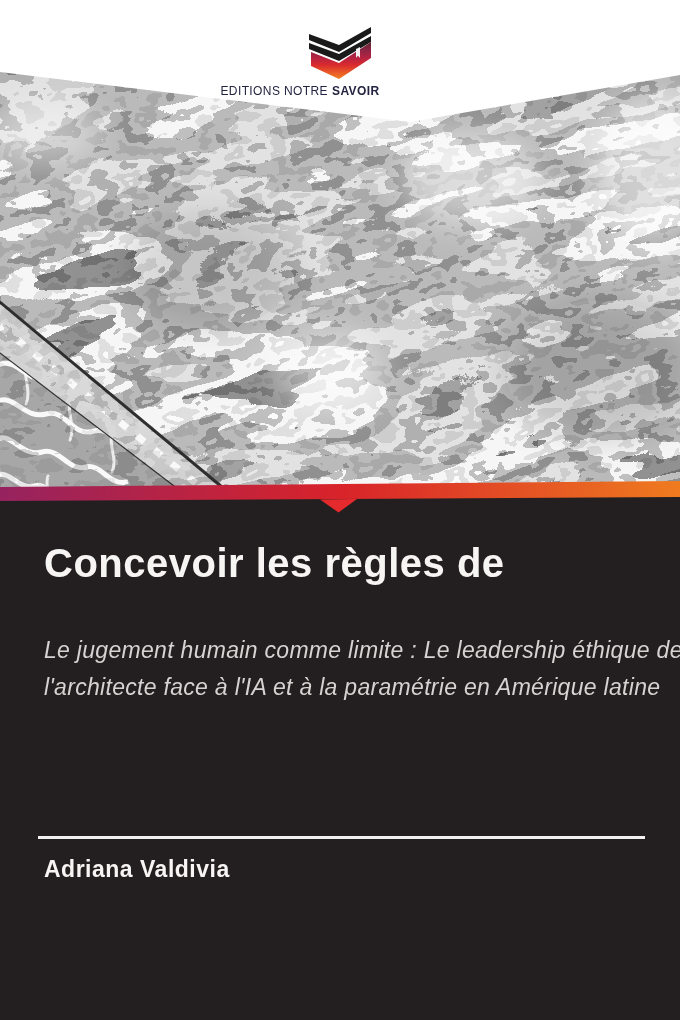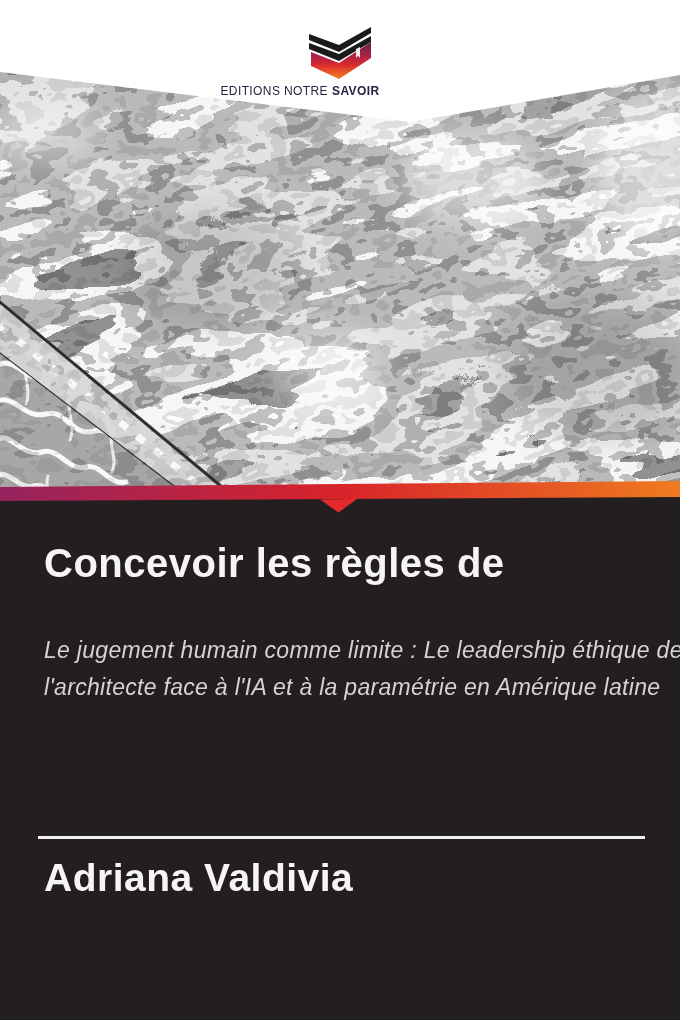--- a/index.html
+++ b/index.html
@@ -22,21 +22,21 @@
   .publisher-line .bld{font-weight:700;}
   
   .title{position:absolute;left:44px;top:514px;z-index:4;color:var(--title_white,#f6f5f4);
          font-size:40px;font-weight:700;letter-spacing:.5px;line-height:58px;margin-top:20px;}
   .title div{white-space:nowrap;}
   .subtitle{position:absolute;left:44px;top:632px;z-index:4;color:var(--subtitle_gray,#d7d3d2);
          font-size:23px;font-style:italic;letter-spacing:.3px;line-height:37px;font-weight:400;}
   .subtitle div{white-space:nowrap;}
   .rule{position:absolute;left:38px;top:836px;width:607px;height:3px;background:#f2f1f1;z-index:4;}
   .author{position:absolute;left:44px;top:856px;z-index:4;color:#f6f5f4;
-          font-size:39px;font-weight:700;letter-spacing:.5px;white-space:nowrap;text-align:center;}
+          font-size:23px;font-weight:700;letter-spacing:.5px;white-space:nowrap;text-align:center;}
 </style>
 </head>
 <body>
 
 <div class="page">
 
   <div class="black-section"></div>
 
   <div class="carpet">
     <svg viewBox="0 0 680 442" preserveAspectRatio="none">

